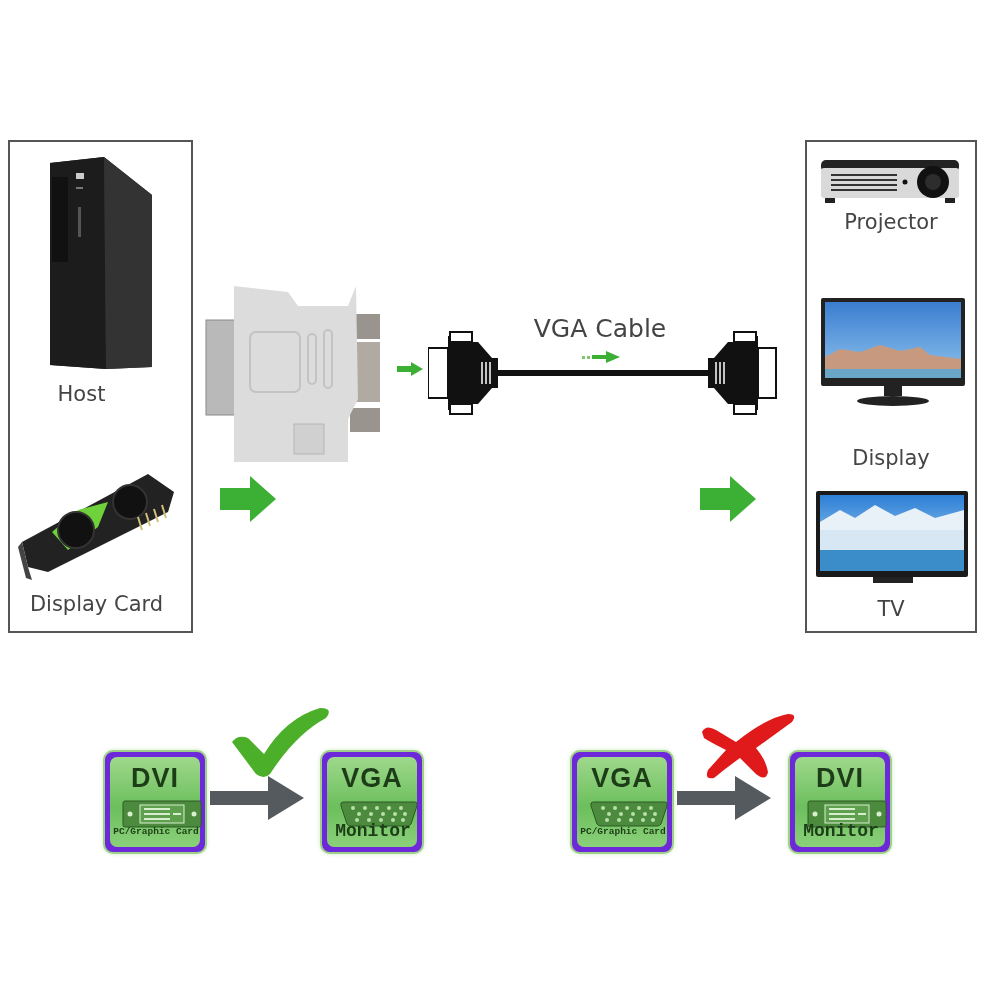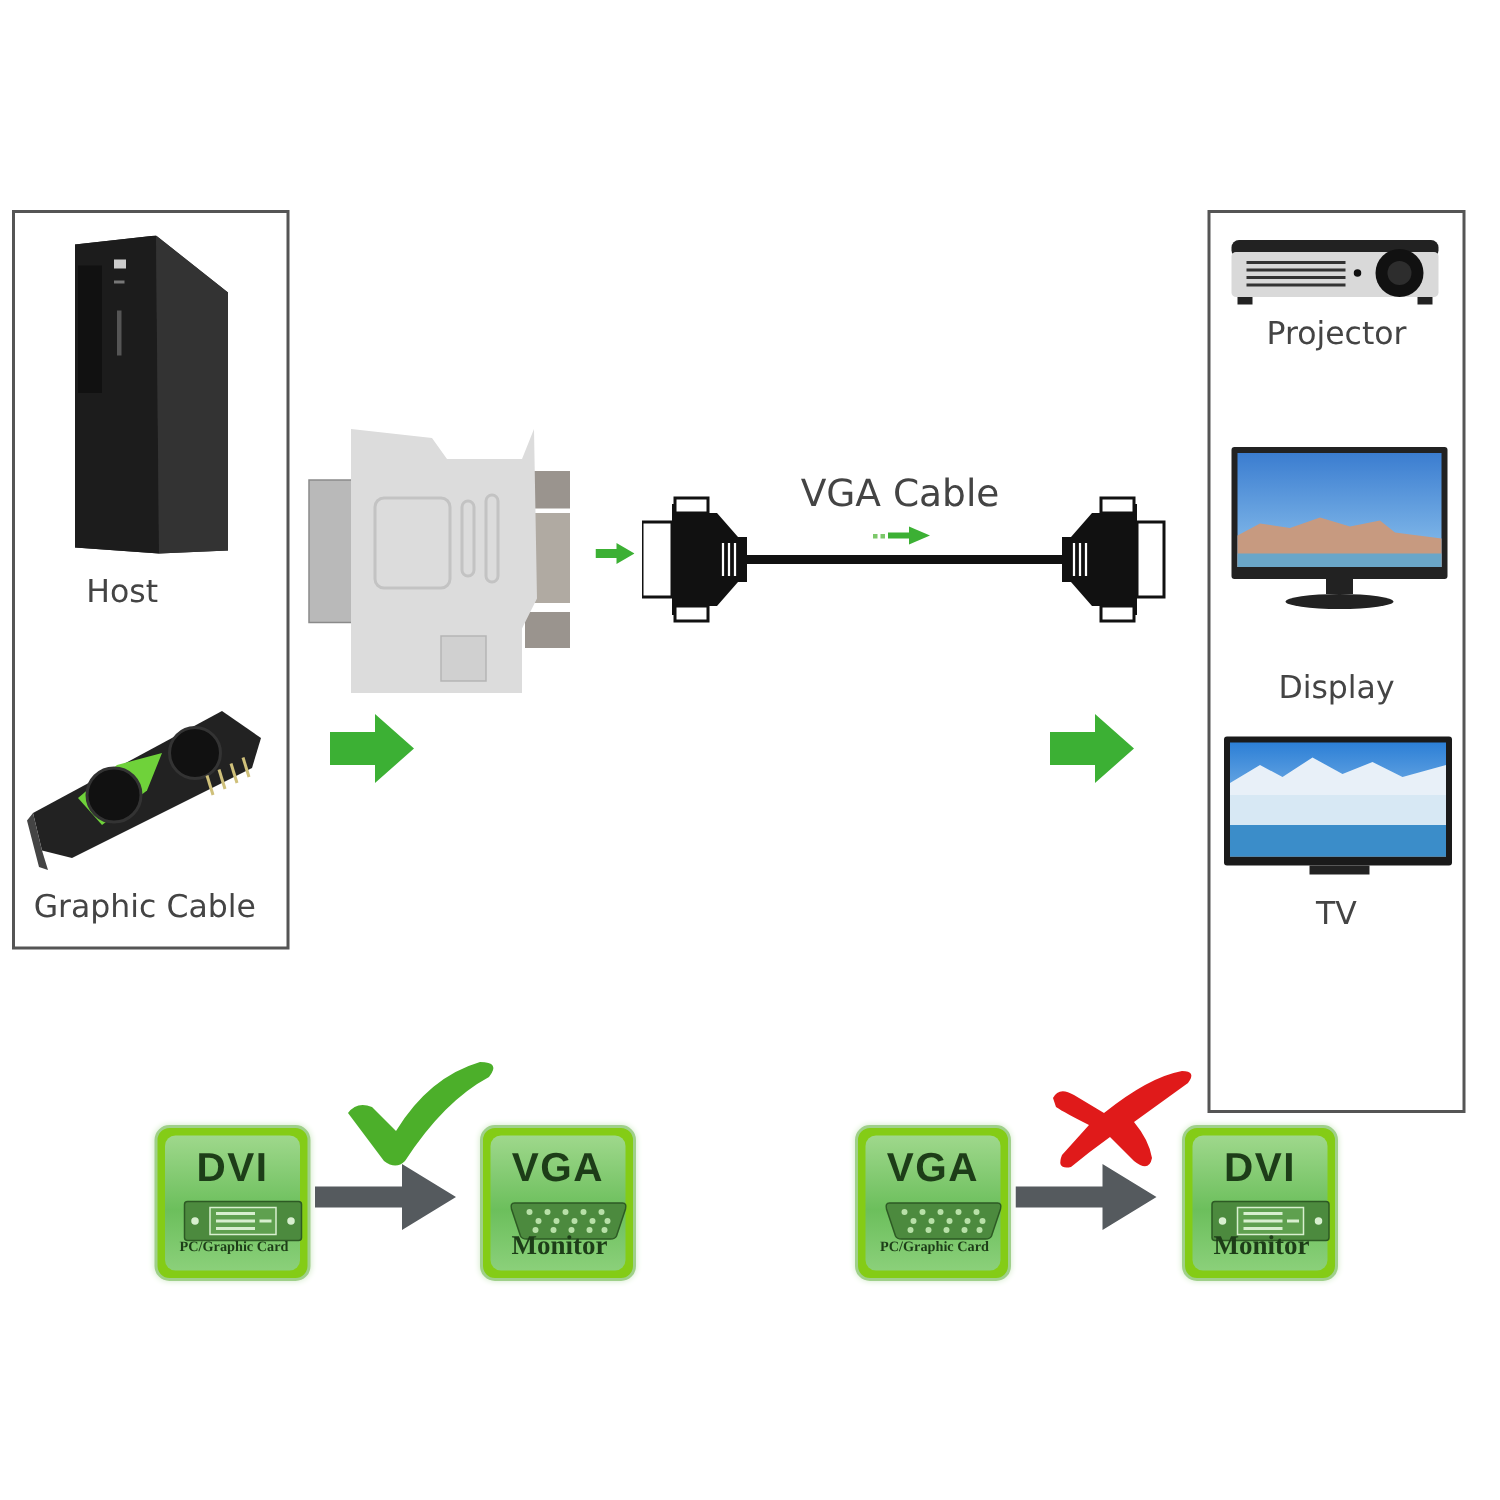--- a/index.html
+++ b/index.html
@@ -1,24 +1,24 @@
 <!DOCTYPE html>
 <html><head>
 <meta charset="utf-8">
 <style>
   html,body{margin:0;padding:0;background:#fff;}
   body{width:1000px;height:1000px;position:relative;overflow:hidden;font-family:"DejaVu Sans","Liberation Sans",sans-serif;}
   .abs{position:absolute;}
   .panel{position:absolute;border:2px solid #555;background:#fff;box-sizing:border-box;}
   .label{position:absolute;color:#444;font-size:21px;text-align:center;white-space:nowrap;}
   .garrow{position:absolute;}
-  .badge{position:absolute;width:104px;height:104px;border-radius:10px;border:2px solid #9fd08a;background:#84cc16;box-sizing:border-box;box-shadow:0 0 4px #cfe9c4;}
+  .badge{position:absolute;width:104px;height:104px;border-radius:10px;border:2px solid #9fd08a;background:#6d28d9;box-sizing:border-box;box-shadow:0 0 4px #cfe9c4;}
   .badge-inner{position:absolute;left:5px;top:5px;right:5px;bottom:5px;border-radius:7px;background:linear-gradient(#9fd88c,#6cbf5c 55%,#8bd07a);}
   .badge-title{position:absolute;left:0;right:0;top:6px;text-align:center;font-weight:bold;font-size:27px;color:#1d3d18;font-family:"Liberation Sans",sans-serif;letter-spacing:1px;}
-  .badge-sub{position:absolute;left:2px;right:0;bottom:6px;text-align:center;font-weight:bold;color:#1d3d18;font-family:Liberation Serif, serif;}
+  .badge-sub{position:absolute;left:2px;right:0;bottom:6px;text-align:center;font-weight:bold;color:#1d3d18;font-family:Liberation Mono, monospace;}
   .badge-sub.small{font-size:9.5px;bottom:10px;}
   .badge-sub.big{font-size:18px;}
   .conn{position:absolute;left:12px;right:12px;top:43px;height:28px;}
 </style>
 </head>
 <body>
 
 <div class="panel" style="left:8px;top:140px;width:185px;height:493px;">
 
   <svg class="abs" style="left:34px;top:15px;" width="110" height="215" viewBox="0 0 110 215">
@@ -38,24 +38,24 @@
     <circle cx="58" cy="58" r="18" fill="#111" stroke="#333" stroke-width="2"></circle>
     <circle cx="112" cy="30" r="17" fill="#111" stroke="#333" stroke-width="2"></circle>
     <g stroke="#cfc07a" stroke-width="2">
       <line x1="120" y1="45" x2="124" y2="58"></line>
         <line x1="128" y1="41" x2="132" y2="54"></line>
       <line x1="136" y1="37" x2="140" y2="50"></line>
         <line x1="144" y1="33" x2="148" y2="46"></line>
     </g>
     <polygon points="4,70 10,95 14,108 8,106 0,75" fill="#444"></polygon>
   </svg>
-  <div class="label" style="left:0;width:173px;top:450px;">Graphic Cable</div>
-</div>
-
-<div class="panel" style="left:805px;top:140px;width:172px;height:602px;text-decoration:underline;">
+  <div class="label" style="left:0;width:173px;top:450px;">Display Card</div>
+</div>
+
+<div class="panel" style="left:805px;top:140px;width:172px;height:493px;text-decoration:underline;">
 
   <svg class="abs" style="left:12px;top:16px;" width="142" height="48" viewBox="0 0 142 48">
     <rect x="2" y="2" width="138" height="12" rx="5" fill="#222"></rect>
     <rect x="2" y="10" width="138" height="30" rx="3" fill="#d9d9d9"></rect>
     <g fill="#333">
         <rect x="12" y="16" width="66" height="2"></rect>
         <rect x="12" y="21" width="66" height="2"></rect>
         <rect x="12" y="26" width="66" height="2"></rect>
         <rect x="12" y="31" width="66" height="2"></rect>
       </g>

